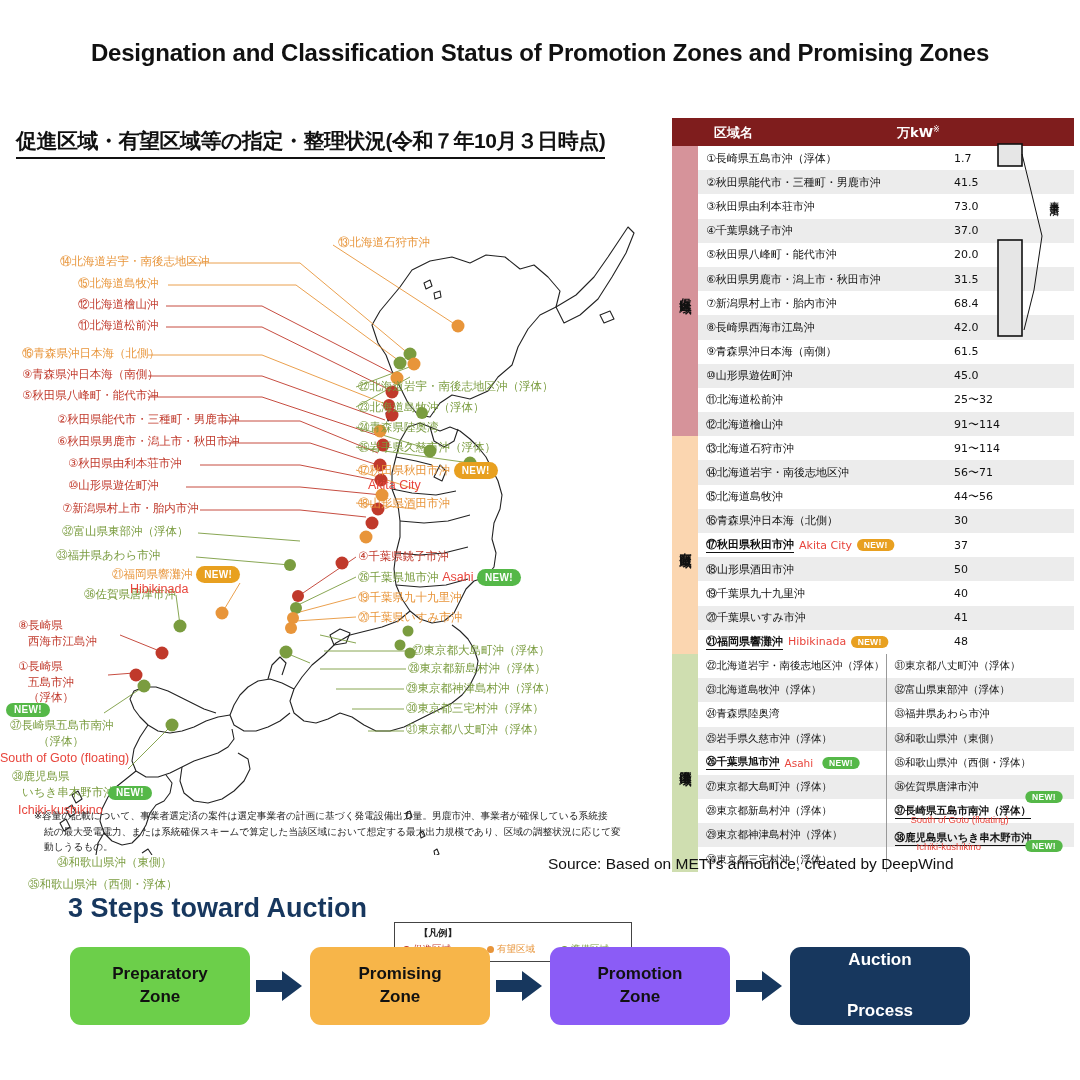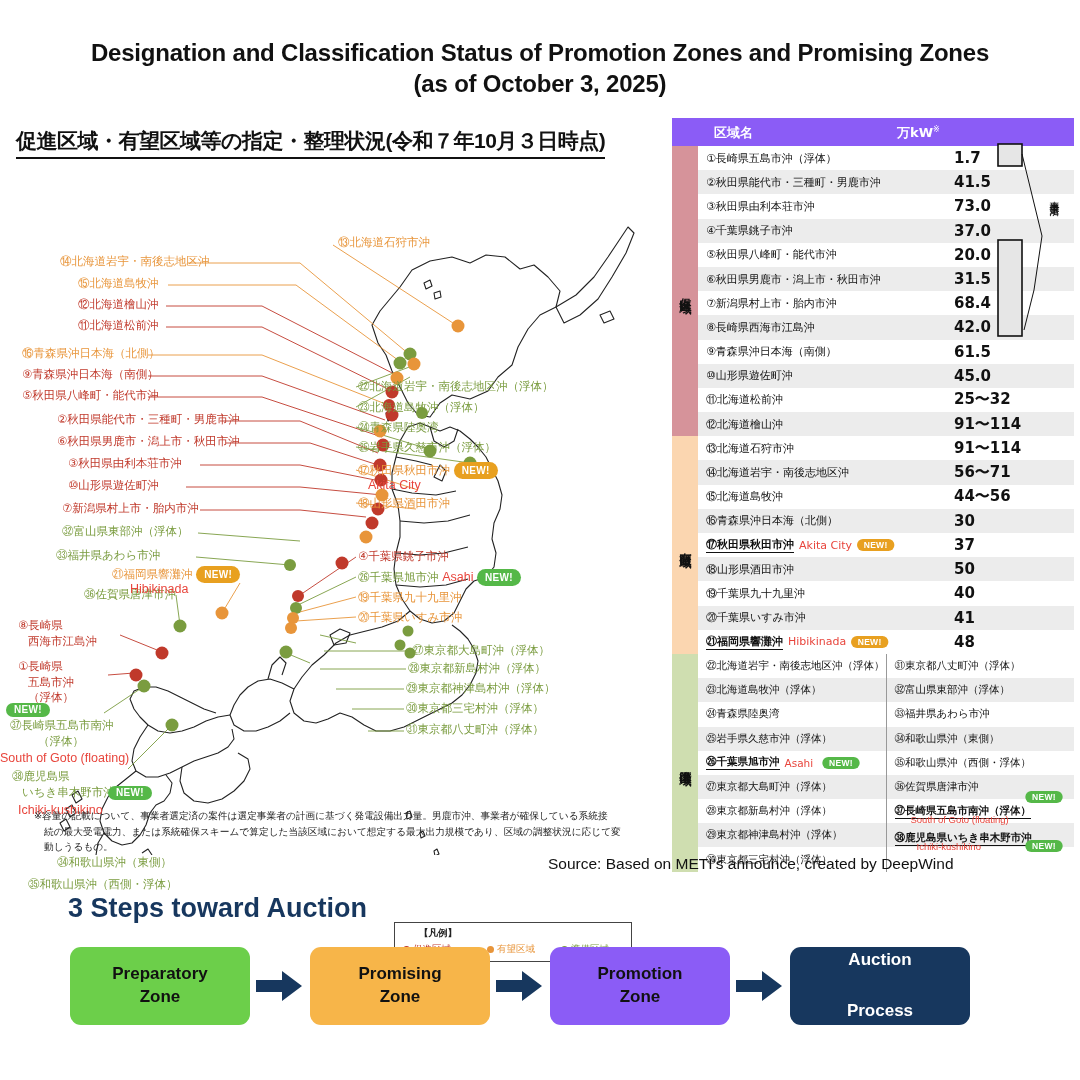--- a/index.html
+++ b/index.html
@@ -65,21 +65,21 @@
   #footnote {
     position:absolute; left:34px; top:808px; width:630px;
     font-size:9.7px; line-height:1.6; color:#222;
     font-family:"DejaVu Sans",sans-serif;
   }
   #footnote .ind { display:block; padding-left:10px; text-indent:0; }
 
   
   #table-panel { position:absolute; left:672px; top:118px; width:402px; }
   #tbl-header {
-    background:#8b5cf6; color:#fff; height:28px; position:relative;
+    background:#7f1d1d; color:#fff; height:28px; position:relative;
     font-size:13px; font-weight:bold;
     font-family:"DejaVu Sans","Liberation Sans",sans-serif;
   }
   #tbl-header .h-zone { position:absolute; left:42px; top:6px; }
   #tbl-header .h-kw   { position:absolute; left:225px; top:6px; }
   #tbl-header .h-kw sup { font-size:8px; font-weight:normal; }
 
   .sect { display:flex; }
   .sect-label {
     width:26px; flex:0 0 26px;
@@ -94,21 +94,21 @@
   .lbl-junbi    { background:#cfdeb0; }
   .sect-rows { flex:1; }
 
   .trow {
     display:flex; align-items:center; height:24.2px;
     font-size:11px; font-family:"DejaVu Sans",sans-serif;
     padding-left:8px; color:#111;
   }
   .trow.alt { background:#ececec; }
   .trow .nm { flex:1; white-space:nowrap; display:flex; align-items:center; gap:5px; }
-  .trow .kw { width:120px; flex:0 0 120px; font-size:15px;font-weight:bold; }
+  .trow .kw { width:120px; flex:0 0 120px; font-size:11px; }
   .nm .newbadge { transform:scale(0.85); transform-origin:left center; }
   .nm .hl { font-weight:bold; border-bottom:1.3px solid #111; }
   .nm .rm { font-size:11px; }
 
   
   .jrow { display:flex; height:24.2px; align-items:stretch; font-size:10.5px; font-family:"DejaVu Sans",sans-serif; }
   .jrow.alt { background:#ececec; }
   .jcell { flex:1; display:flex; align-items:center; padding-left:8px; white-space:nowrap; position:relative; }
   .jcell.left { border-right:1.3px solid #999; }
   .jcell .hl { font-weight:bold; border-bottom:1.3px solid #111; }
@@ -139,21 +139,20 @@
   .fb-orange { background:#f7b549; color:#111; }
   .fb-red    { background:#8b5cf6; color:#111; }
   .fb-navy   { background:#17375e; color:#fff;gap:28px; }
   .farrow { width:60px; display:flex; align-items:center; justify-content:center; }
 </style>
 </head>
 <body>
 
 <div id="title-block">
   <div class="line">Designation and Classification Status of Promotion Zones and Promising Zones</div>
-  <div class="line">(as of October 3, 2025)</div>
 </div>
 
 <div id="jp-heading">促進区域・有望区域等の指定・整理状況(令和７年10月３日時点)</div>
 
 <div id="map-panel">
 
   <svg id="map-svg" width="672" height="690" viewBox="0 0 672 690">
     <g fill="none" stroke="#222" stroke-width="1.1" stroke-linejoin="round">
 
       <path d="M400 122 L412 105 L430 96 L452 92 L470 98 L486 90 L505 92 L520 104 L534 100 L548 112

